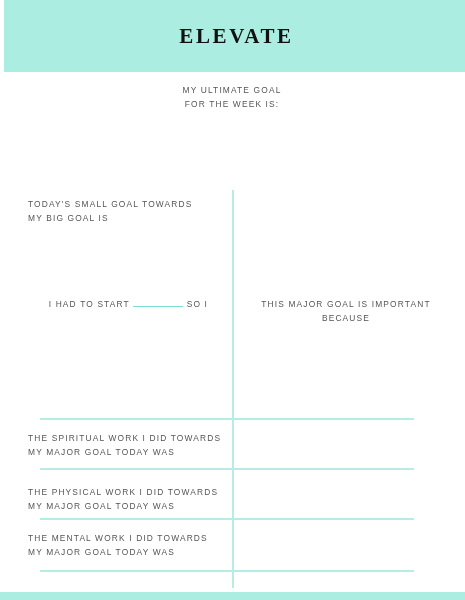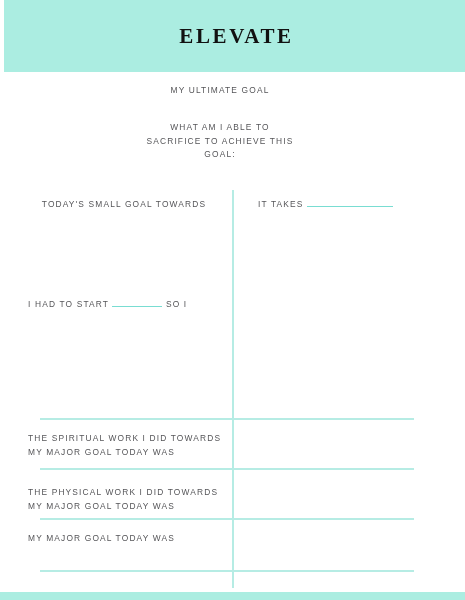--- a/index.html
+++ b/index.html
@@ -58,20 +58,21 @@
     line-height: 13.5px;
     text-transform: uppercase;
   }
 
   
   .intro-block {
     position: absolute;
     left: 0;
     width: 440px;
     text-align: center;
+    padding-left: 12px;
   }
   .intro-1 { top: 84px; }
   .intro-2 { top: 121px; }
 
   
   .v-divider {
     position: absolute;
     left: 232px;
     top: 190px;
     width: 1.5px;
@@ -89,23 +90,23 @@
   }
   .rule-1 { top: 418px; }
   .rule-2 { top: 468px; }
   .rule-3 { top: 518px; }
   .rule-4 { top: 570px; }
 
   
   .quad {
     position: absolute;
   }
-  .quad-tl { left: 28px;  top: 198px; width: 192px; text-align: center; }
+  .quad-tl { left: 28px;  top: 198px; width: 192px; }
   .quad-tr { left: 258px; top: 198px; width: 196px; text-align: left; }
-  .quad-bl { left: 28px;  top: 298px; width: 192px; text-align: left; }
+  .quad-bl { left: 16px;  top: 298px; width: 192px; text-align: right; }
   .quad-br { left: 240px; top: 298px; width: 212px; text-align: center; }
 
   
   .blank {
     display: inline-block;
     border-bottom: 1.5px solid #79ddd2;
     vertical-align: baseline;
   }
   .blank-long  { width: 86px; }
   .blank-short { width: 50px; }
@@ -125,64 +126,62 @@
 <body>
 
 <div class="page">
 
   <div class="header-band">
     <div class="brand-title">ELEVATE</div>
   </div>
 
   <div class="intro-block intro-1 prompt">
     <div>MY ULTIMATE GOAL</div>
+    <div>FOR THE WEEK IS:</div>
   </div>
 
-  <div class="intro-block intro-2 prompt">
-    <div>WHAT AM I ABLE TO</div>
-    <div>SACRIFICE TO ACHIEVE THIS</div>
-    <div>GOAL:</div>
-  </div>
 
   <div class="v-divider"></div>
 
   <div class="quad quad-tl prompt">
     <div>TODAY'S SMALL GOAL TOWARDS</div>
+    <div>MY BIG GOAL IS</div>
   </div>
 
   <div class="quad quad-tr prompt">
-    <div>
-      <span>IT TAKES</span>
-      <span class="blank blank-long"></span>
-    </div>
   </div>
 
   <div class="quad quad-bl prompt">
     <div>
       <span>I HAD TO START</span>
       <span class="blank blank-short"></span>
       <span>SO I</span>
     </div>
   </div>
 
+  <div class="quad quad-br prompt">
+    <div>THIS MAJOR GOAL IS IMPORTANT</div>
+    <div>BECAUSE</div>
+  </div>
 
   <div class="h-rule rule-1"></div>
   <div class="h-rule rule-2"></div>
   <div class="h-rule rule-3"></div>
   <div class="h-rule rule-4"></div>
 
   <div class="reflect reflect-1 prompt">
     <div>THE SPIRITUAL WORK I DID TOWARDS</div>
     <div>MY MAJOR GOAL TODAY WAS</div>
   </div>
 
   <div class="reflect reflect-2 prompt">
     <div>THE PHYSICAL WORK I DID TOWARDS</div>
     <div>MY MAJOR GOAL TODAY WAS</div>
   </div>
 
   <div class="reflect reflect-3 prompt">
+    <div>THE MENTAL WORK I DID TOWARDS</div>
     <div>MY MAJOR GOAL TODAY WAS</div>
   </div>
 
   <div class="footer-band"></div>
 
 </div>
 
 </body></html>

